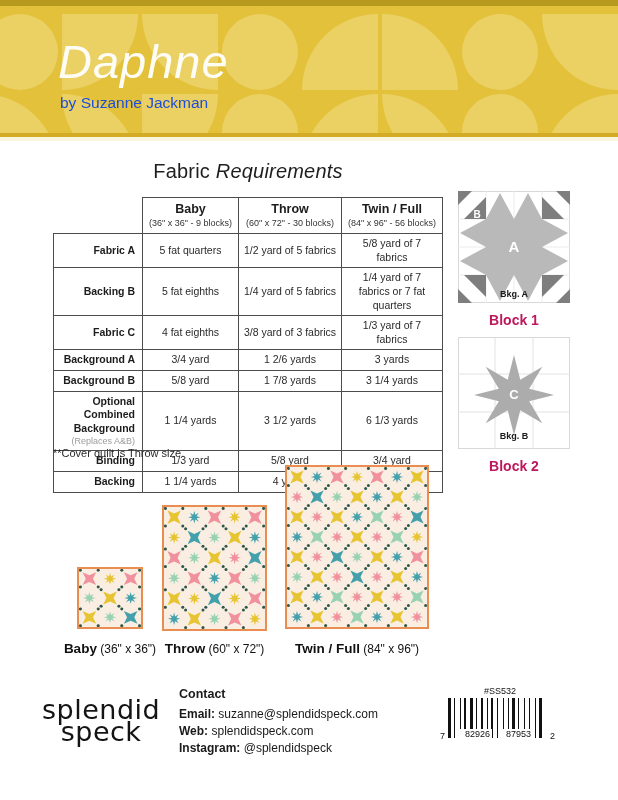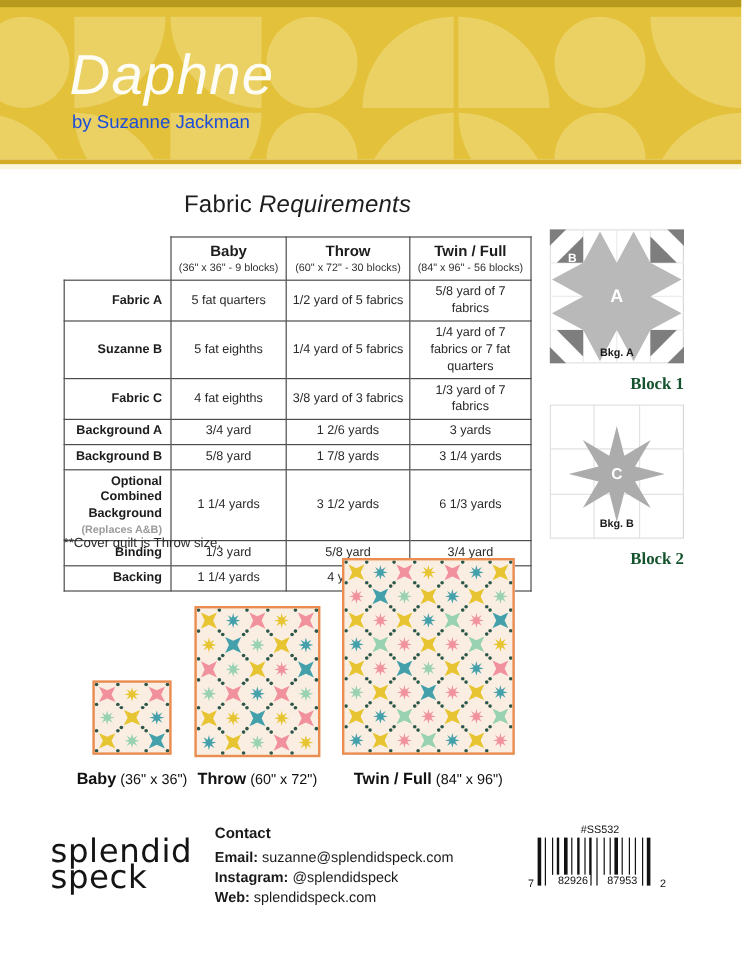--- a/index.html
+++ b/index.html
@@ -26,35 +26,35 @@
   #section-title{position:absolute;left:53px;top:160px;width:390px;text-align:center;
       font-size:20px;color:#1e1e1e;letter-spacing:0.2px;}
   #section-title .it{font-style:italic;text-align:center;}
   #fabric-table{position:absolute;left:53px;top:197px;border-collapse:collapse;table-layout:fixed;width:389px;}
   #fabric-table td,#fabric-table th{border:1px solid #4c4c4c;text-align:center;vertical-align:middle;
       font-size:10.5px;font-weight:normal;color:#2a2a2a;padding:3px 4px;line-height:1.3;}
   #fabric-table th.corner{border:none;background:transparent;}
   #fabric-table .col-name{font-weight:bold;font-size:12.5px;color:#1c1c1c;}
   #fabric-table .col-sub{font-size:9px;color:#333;margin-top:1px;}
   #fabric-table td.rowlabel{text-align:right;font-weight:bold;font-size:10.5px;padding-right:7px;color:#1c1c1c;}
-  #fabric-table .note{font-weight:bold;font-size:9px;color:#9b9b9b;}
+  #fabric-table .note{font-weight:normal;font-size:9px;color:#9b9b9b;}
   #footnote{position:absolute;left:53px;top:447px;font-size:11px;color:#2a2a2a;}
 
   
   .block-wrap{position:absolute;left:458px;width:112px;}
-  .block-caption{width:112px;text-align:right;font-weight:bold;font-size:14px;color:#14532d;margin-top:5px;font-family:Liberation Serif, serif;}
+  .block-caption{width:112px;text-align:center;font-weight:bold;font-size:14px;color:#be185d;margin-top:5px;}
 
   
   .quilt{position:absolute;background:#faeee2;border:2px solid #ea8d50;box-sizing:border-box;}
   .quilt-caption{position:absolute;top:641px;text-align:center;font-size:12px;color:#111;white-space:nowrap;}
   .quilt-caption b{font-size:13.5px;}
 
   
   #logo{position:absolute;left:42px;top:699px;font-family:"DejaVu Sans",sans-serif;
-        color:#141414;font-size:27px;line-height:0.80;letter-spacing:0.5px;}
+        color:#141414;font-size:27px;line-height:0.80;letter-spacing:0.5px;text-align:center;}
   #logo .l2{}
   #contact{position:absolute;left:179px;top:686px;font-size:12px;color:#1a1a1a;line-height:1.42;}
   #contact .heading{font-weight:bold;font-size:12.5px;margin-bottom:2px;}
   #contact b{font-weight:bold;}
   #barcode{position:absolute;left:448px;top:686px;width:104px;}
   #sku{width:104px;text-align:center;font-size:9px;color:#111;margin-bottom:2px;}
   #bars{position:relative;height:42px;margin-top:2px;}
   .bar{position:absolute;top:0;background:#111;}
   .bc-digit{position:absolute;font-size:9px;color:#111;background:#fff;padding:0 2px;top:31px;z-index:2;}
 </style>
@@ -116,21 +116,21 @@
       </tr>
     </thead>
     <tbody id="fabric-rows">
         <tr>
           <td class="rowlabel">Fabric A</td>
           <td>5 fat quarters</td>
           <td>1/2 yard of 5 fabrics</td>
           <td>5/8 yard of 7 fabrics</td>
         </tr>
         <tr>
-          <td class="rowlabel">Suzanne B</td>
+          <td class="rowlabel">Backing B</td>
           <td>5 fat eighths</td>
           <td>1/4 yard of 5 fabrics</td>
           <td>1/4 yard of 7 fabrics or 7 fat quarters</td>
         </tr>
         <tr>
           <td class="rowlabel">Fabric C</td>
           <td>4 fat eighths</td>
           <td>3/8 yard of 3 fabrics</td>
           <td>1/3 yard of 7 fabrics</td>
         </tr>
@@ -501,22 +501,22 @@
     </div>
 
   <div id="logo">
     <div>splendid</div>
     <div class="l2">speck</div>
   </div>
 
   <div id="contact">
     <div class="heading">Contact</div>
     <div><b>Email:</b> <span>suzanne@splendidspeck.com</span></div>
+    <div><b>Web:</b> <span>splendidspeck.com</span></div>
     <div><b>Instagram:</b> <span>@splendidspeck</span></div>
-    <div><b>Web:</b> <span>splendidspeck.com</span></div>
   </div>
 
   <div id="barcode">
     <div id="sku">#SS532</div>
     <div id="bars">
       <span class="bc-digit" style="left:-10px;top:33px;background:transparent;">7</span>
       <span class="bc-digit" style="left:15px;">82926</span>
       <span class="bc-digit" style="left:56px;">87953</span>
       <span class="bc-digit" style="left:100px;top:33px;background:transparent;">2</span>
     <div class="bar" style="left: 0px; width: 2.6px; height: 40px;"></div>

